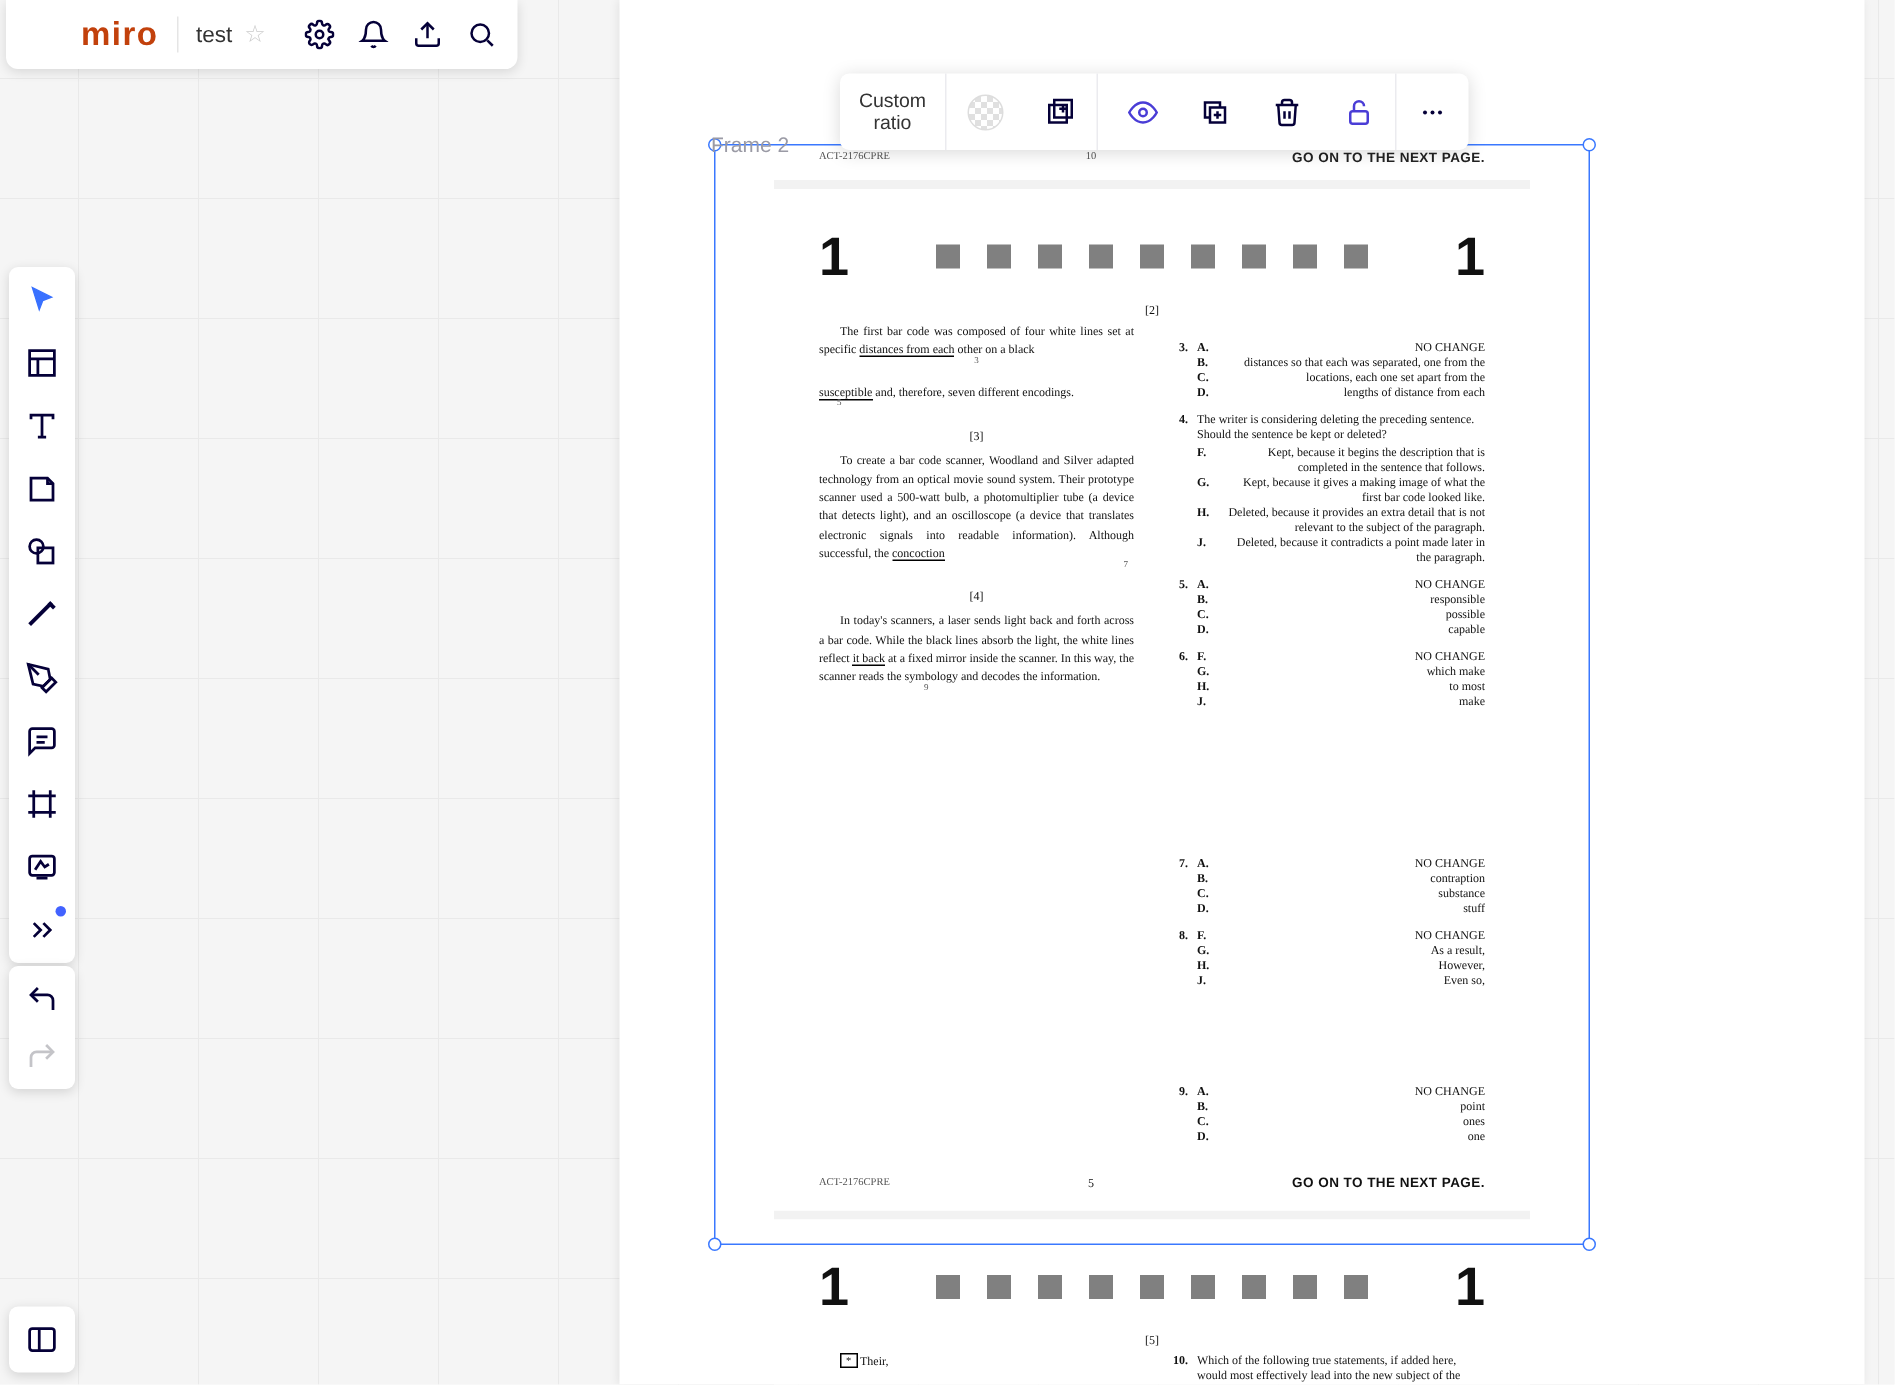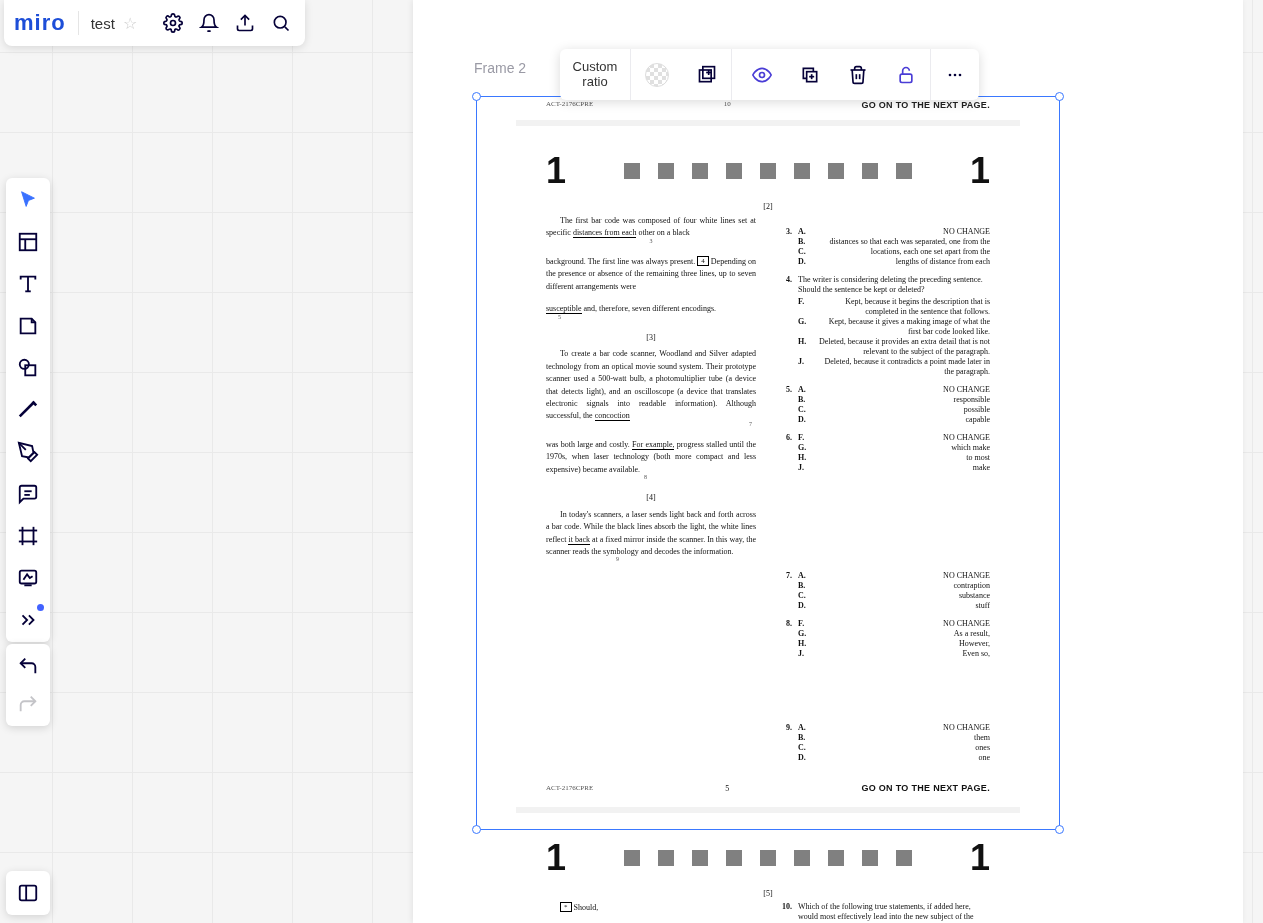--- a/index.html
+++ b/index.html
@@ -33,22 +33,22 @@
     display: flex;
     align-items: center;
     padding: 0 10px;
     gap: 8px;
     z-index: 20;
   }
   .logo {
     font-weight: 800;
     font-size: 22px;
     letter-spacing: 1px;
-    color: #1d4ed8;
-    display: flex; align-items: center; gap: 2px;
+    color: #c2410c;
+    display: flex; align-items: center; gap: 2px; margin-left: 40px;
   }
   .vdiv { width:1px; height:24px; background:#e5e5e5; margin:0 4px; }
   .board-name { font-size:15px; color:#333; }
   .star { color:#ccc; font-size:16px; }
   .hicon {
     width: 28px; height: 28px;
     display:flex; align-items:center; justify-content:center;
     color:#050038; cursor:pointer; border-radius:4px;
   }
   .hicon svg { width:20px; height:20px; }
@@ -113,21 +113,21 @@
     left:413px; top:0;
     width:830px; height:923px;
     background:#fff;
     box-shadow:-1px 0 6px rgba(0,0,0,0.08);
     z-index:5;
   }
 
   
   .frame-label {
     position:absolute;
-    left:474px; top:60px;
+    left:474px; top:88px;
     font-size:14px; color:#9a9aa5;
     z-index:8;
   }
   .selection {
     position:absolute;
     left:476px; top:96px;
     width:584px; height:734px;
     border:1px solid #3a78ff;
     z-index:7;
     pointer-events:none;
@@ -453,34 +453,27 @@
 
     <div class="secno">[2]</div>
 
     <div class="cols">
       <div class="colL">
         <div class="para">
           <span style="margin-left:14px">The first bar code was composed of four white lines set at specific </span><span class="u">distances from each</span><span> other on a black</span>
           <span class="subno">3</span>
         </div>
         <div class="para">
-          <span>background. The first line was always present. </span><span class="boxno">4</span><span> Depending on the presence or absence of the remaining three lines, up to seven different arrangements were</span>
-        </div>
-        <div class="para">
           <span class="u">susceptible</span><span> and, therefore, seven different encodings.</span>
           <span class="subno" style="text-align:left;margin-left:12px">5</span>
         </div>
         <div class="secno">[3]</div>
         <div class="para">
           <span style="margin-left:14px">To create a bar code scanner, Woodland and Silver adapted technology from an optical movie sound system. Their prototype scanner used a 500-watt bulb, a photomultiplier tube (a device that detects light), and an oscilloscope (a device that translates electronic signals into readable information). Although successful, the </span><span class="u">concoction</span>
           <span class="subno" style="text-align:right;margin-right:4px">7</span>
-        </div>
-        <div class="para">
-          <span>was both large and costly. </span><span class="u">For example,</span><span> progress stalled until the 1970s, when laser technology (both more compact and less expensive) became available.</span>
-          <span class="subno" style="text-align:left;margin-left:98px">8</span>
         </div>
         <div class="secno">[4]</div>
         <div class="para">
           <span style="margin-left:14px">In today's scanners, a laser sends light back and forth across a bar code. While the black lines absorb the light, the white lines reflect </span><span class="u">it back</span><span> at a fixed mirror inside the scanner. In this way, the scanner reads the symbology and decodes the information.</span>
           <span class="subno" style="text-align:left;margin-left:70px">9</span>
         </div>
       </div>
 
       <div class="colR">
         <div style="height:12px"></div>
@@ -617,21 +610,21 @@
         <div style="height:56px"></div>
         <div class="q">
             <div class="num">9.</div>
             <div class="opts" id="q9o">
               <div class="opt">
                 <div class="let">A.</div>
                 <div class="txt">NO CHANGE</div>
               </div>
               <div class="opt">
                 <div class="let">B.</div>
-                <div class="txt">them</div>
+                <div class="txt">point</div>
               </div>
               <div class="opt">
                 <div class="let">C.</div>
                 <div class="txt">ones</div>
               </div>
               <div class="opt">
                 <div class="let">D.</div>
                 <div class="txt">one</div>
               </div>
             </div>
@@ -659,21 +652,21 @@
           <div class="sq"></div>
           <div class="sq"></div>
           <div class="sq"></div>
           <div class="sq"></div>
         </div>
       <span class="big">1</span>
     </div>
     <div class="secno">[5]</div>
     <div class="cols">
       <div class="colL">
-        <span class="boxno" style="margin-left:14px">*</span> <span>Should,</span>
+        <span class="boxno" style="margin-left:14px">*</span> <span>Their,</span>
       </div>
       <div class="colR">
         <div class="q">
             <div class="num">10.</div>
             <div class="opts">
               <div class="stem">Which of the following true statements, if added here, would most effectively lead into the new subject of the paragraph?</div>
             </div>
           </div>
       </div>
     </div>

